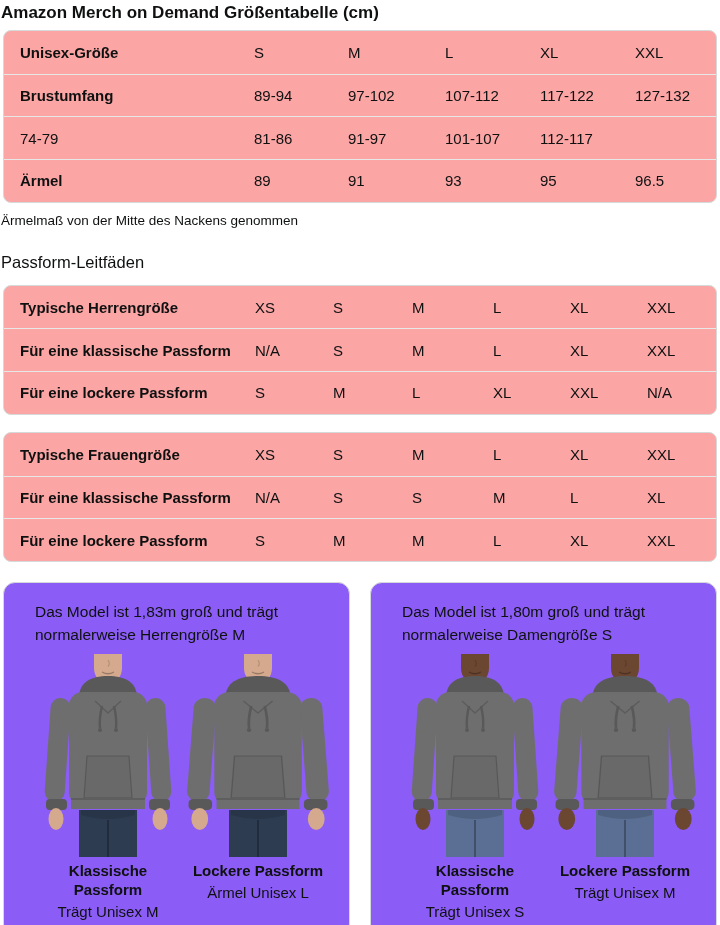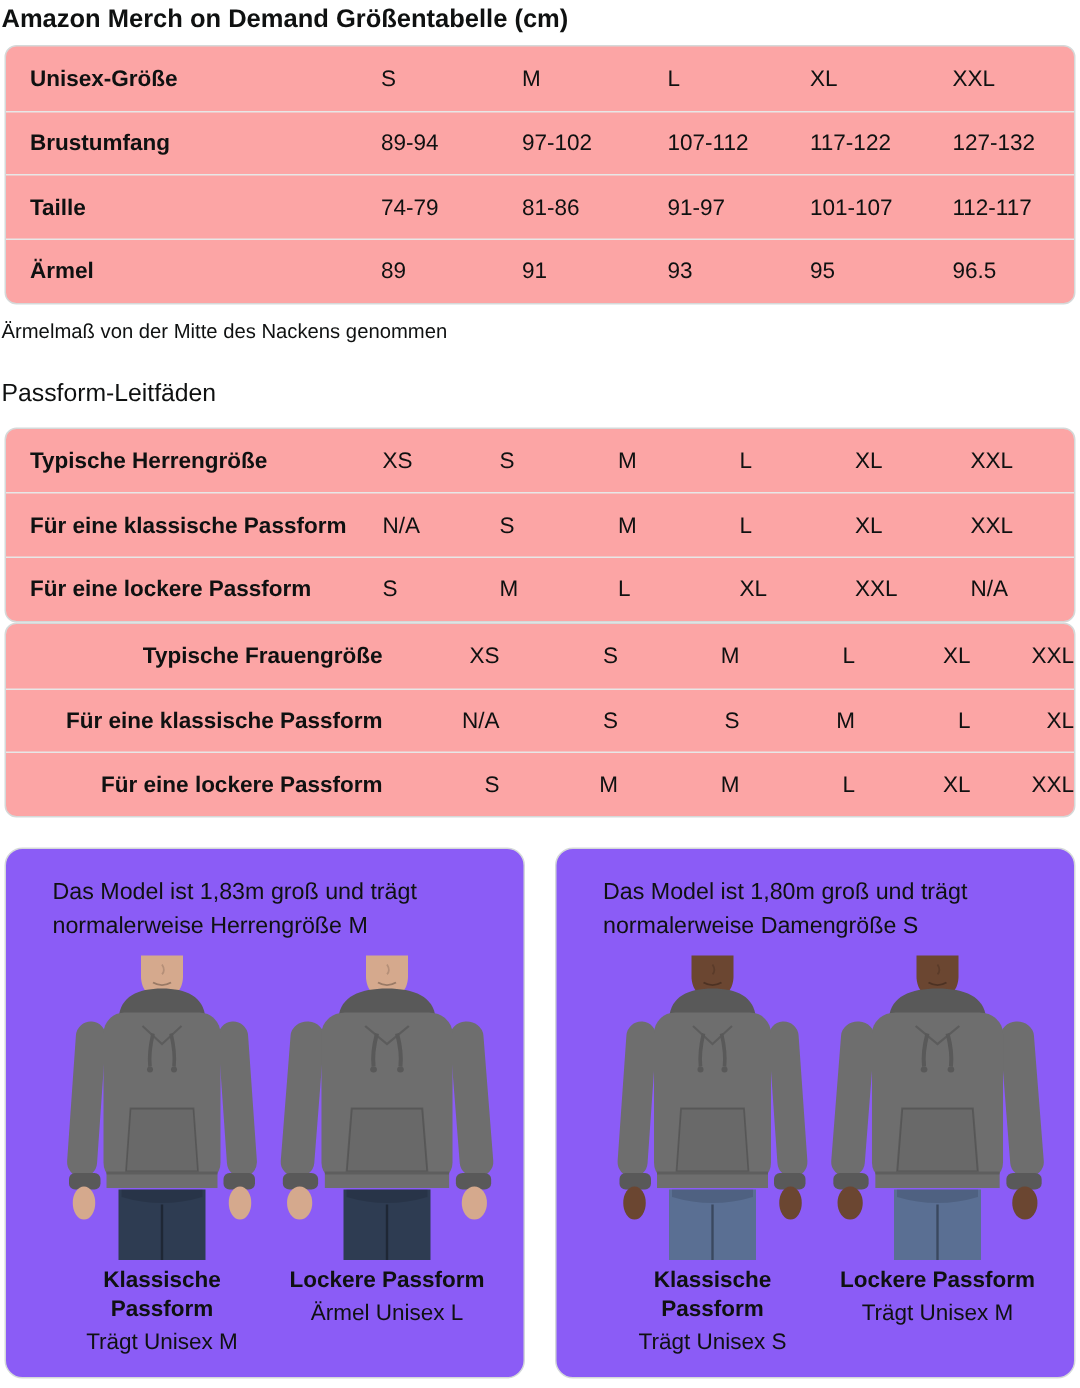--- a/index.html
+++ b/index.html
@@ -41,21 +41,21 @@
   .t-cell{font-weight:400;color:#0f1111;}
 
   .footnote{
     font-size:13.5px;line-height:16px;color:#0f1111;
     margin:10px 0 0 1px;
   }
   .section-heading{
     font-size:16.5px;font-weight:400;color:#0f1111;
     margin:24px 0 13px 1px;
   }
-  .table-gap{text-align:right;}
+  .table-gap{margin-top:17px;}
 
   
   .cards{
     display:flex;gap:20px;
     margin:20px 3px 0 3px;
   }
   .card{
     flex:1 1 0;
     border:1px solid var(--table-border,#d5d9d9);
     border-radius:12px;
@@ -127,21 +127,20 @@
     </div>
     <div class="t-row cols-6">
       <span class="t-label">Brustumfang</span>
       <span class="t-cell">89-94</span>
       <span class="t-cell">97-102</span>
       <span class="t-cell">107-112</span>
       <span class="t-cell">117-122</span>
       <span class="t-cell">127-132</span>
     </div>
     <div class="t-row cols-6">
-      <span class="t-label">Taille</span>
       <span class="t-cell">74-79</span>
       <span class="t-cell">81-86</span>
       <span class="t-cell">91-97</span>
       <span class="t-cell">101-107</span>
       <span class="t-cell">112-117</span>
     </div>
     <div class="t-row cols-6">
       <span class="t-label">Ärmel</span>
       <span class="t-cell">89</span>
       <span class="t-cell">91</span>

